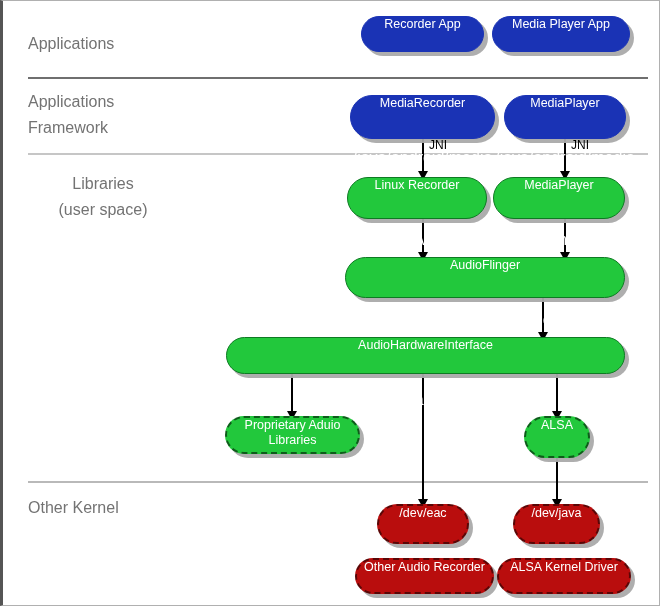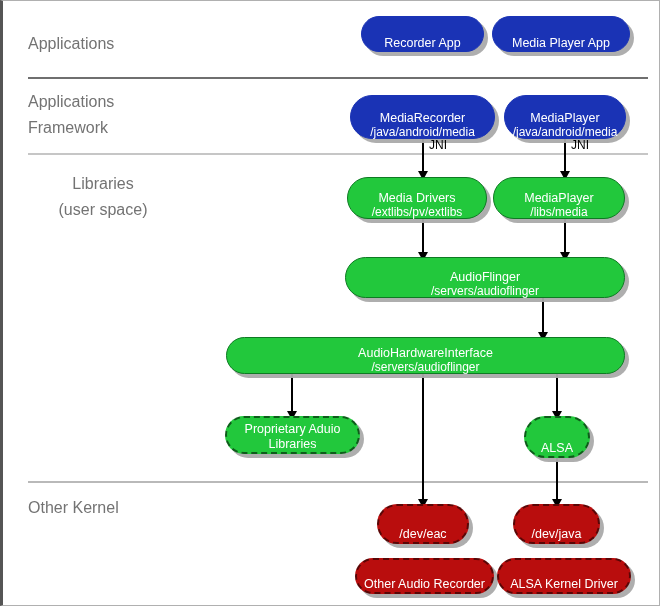--- a/index.html
+++ b/index.html
@@ -42,36 +42,37 @@
     background: #b9b9b9;
   }
   
   .node {
     position: absolute;
     box-sizing: border-box;
     border-radius: 999px;
     display: flex;
     flex-direction: column;
     align-items: center;
-    justify-content: flex-end;
+    justify-content: flex-start;
     text-align: center;
     color: #ffffff;
     box-shadow: 4px 4px 0 0 rgba(170,170,170,0.95);
     z-index: 3;
     padding: 0 6px;
   }
   .node .title {
     font-size: 12.5px;
     line-height: 15px;
     white-space: nowrap;
   }
   .node .sub {
-    font-size: 12px;
+    font-size: 16px;
     line-height: 12px;
     white-space: nowrap;
+    margin-top: 41px;
   }
   .node.two-line .title { line-height: 15px; }
   .node-blue {
     background: #1a33b5;
     border: 1px solid #1a33b5;
   }
   .node-green {
     background: #22c83c;
     border: 1px solid #0e7a23;
   }
@@ -167,21 +168,21 @@
     <div class="title">MediaRecorder</div>
     <div class="sub">/java/android/media</div>
   </div>
 
   <div class="node node-blue two-line" style="left:501px; top:94px; width:122px; height:44px;">
     <div class="title">MediaPlayer</div>
     <div class="sub">/java/android/media</div>
   </div>
 
   <div class="node node-green two-line" style="left:344px; top:176px; width:140px; height:42px;">
-    <div class="title">Media Drivers</div>
+    <div class="title">Linux Recorder</div>
     <div class="sub">/extlibs/pv/extlibs</div>
   </div>
 
   <div class="node node-green two-line" style="left:490px; top:176px; width:132px; height:42px;">
     <div class="title">MediaPlayer</div>
     <div class="sub">/libs/media</div>
   </div>
 
   <div class="node node-green two-line" style="left:342px; top:256px; width:280px; height:41px;">
     <div class="title">AudioFlinger</div>

